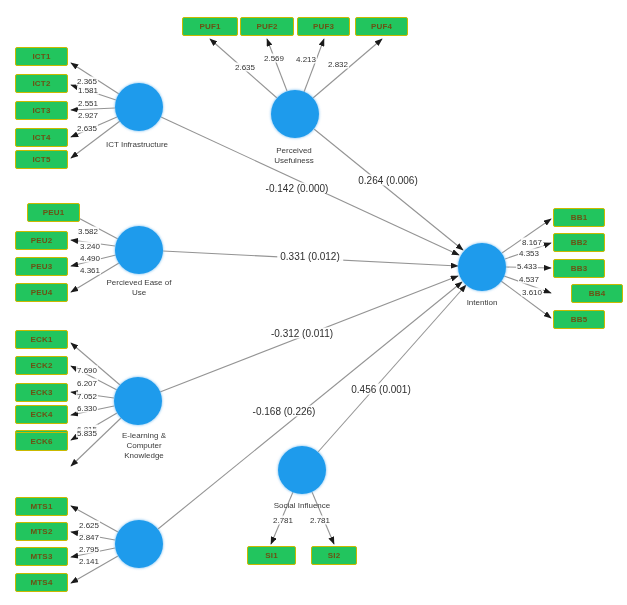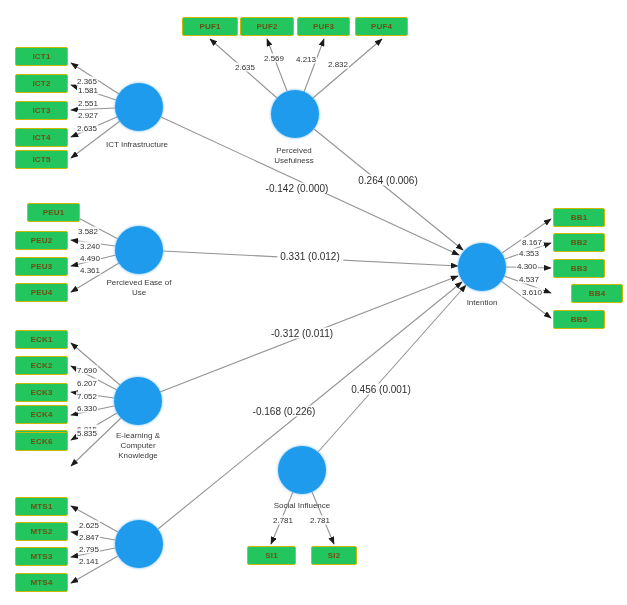--- a/index.html
+++ b/index.html
@@ -134,21 +134,21 @@
   <div class="node" style="left:115px;top:226px"></div>
   <div class="node" style="left:114px;top:377px"></div>
   <div class="node" style="left:115px;top:520px"></div>
   <div class="node" style="left:271px;top:90px"></div>
   <div class="node" style="left:278px;top:446px"></div>
   <div class="node" style="left:458px;top:243px"></div>
 
   <div class="nlabel" style="left:137px;top:140px;width:100px">ICT Infrastructure</div>
   <div class="nlabel" style="left:294px;top:146px;width:50px">Perceived Usefulness</div>
   <div class="nlabel" style="left:139px;top:278px;width:72px">Percieved Ease of Use</div>
-  <div class="nlabel" style="left:138px;top:431px;width:54px">E-learning &amp; Computer Knowledge</div>
+  <div class="nlabel" style="left:144px;top:431px;width:54px">E-learning &amp; Computer Knowledge</div>
   <div class="nlabel" style="left:302px;top:501px;width:90px">Social Influence</div>
   <div class="nlabel" style="left:482px;top:298px;width:60px">Intention</div>
 
   <span class="ld" style="left:87px;top:81px">2.365</span>
   <span class="ld" style="left:88px;top:90px">1.581</span>
   <span class="ld" style="left:88px;top:103px">2.551</span>
   <span class="ld" style="left:88px;top:115px">2.927</span>
   <span class="ld" style="left:87px;top:128px">2.635</span>
 
   <span class="ld" style="left:88px;top:231px">3.582</span>
@@ -171,21 +171,21 @@
   <span class="ld" style="left:245px;top:67px">2.635</span>
   <span class="ld" style="left:274px;top:58px">2.569</span>
   <span class="ld" style="left:306px;top:59px">4.213</span>
   <span class="ld" style="left:338px;top:64px">2.832</span>
 
   <span class="ld" style="left:283px;top:520px">2.781</span>
   <span class="ld" style="left:320px;top:520px">2.781</span>
 
   <span class="ld" style="left:532px;top:242px">8.167</span>
   <span class="ld" style="left:529px;top:253px">4.353</span>
-  <span class="ld" style="left:527px;top:266px">4.300</span>
+  <span class="ld" style="left:527px;top:266px">5.433</span>
   <span class="ld" style="left:529px;top:279px">4.537</span>
   <span class="ld" style="left:532px;top:292px">3.610</span>
 
   <span class="pl" style="left:297px;top:188px">-0.142 (0.000)</span>
   <span class="pl" style="left:388px;top:180px">0.264 (0.006)</span>
   <span class="pl" style="left:310px;top:256px">0.331 (0.012)</span>
   <span class="pl" style="left:302px;top:333px">-0.312 (0.011)</span>
   <span class="pl" style="left:381px;top:389px">0.456 (0.001)</span>
   <span class="pl" style="left:284px;top:411px">-0.168 (0.226)</span>
 

